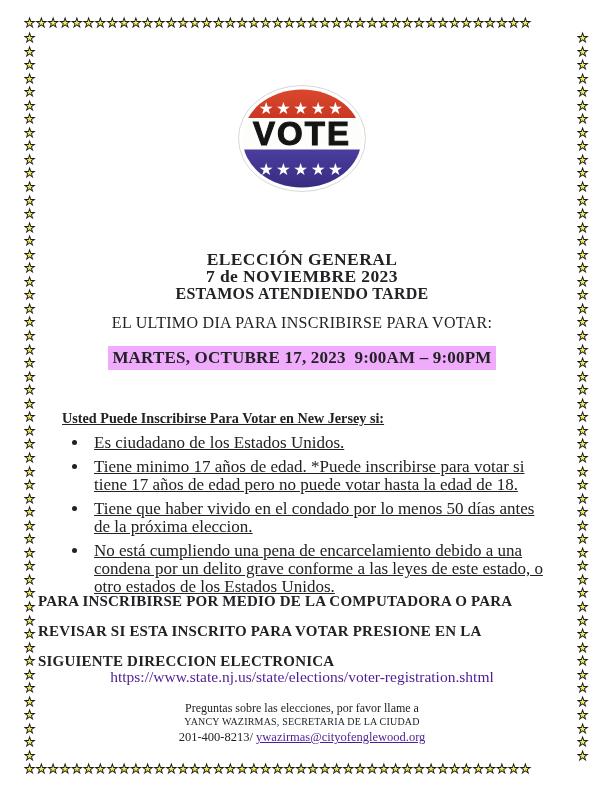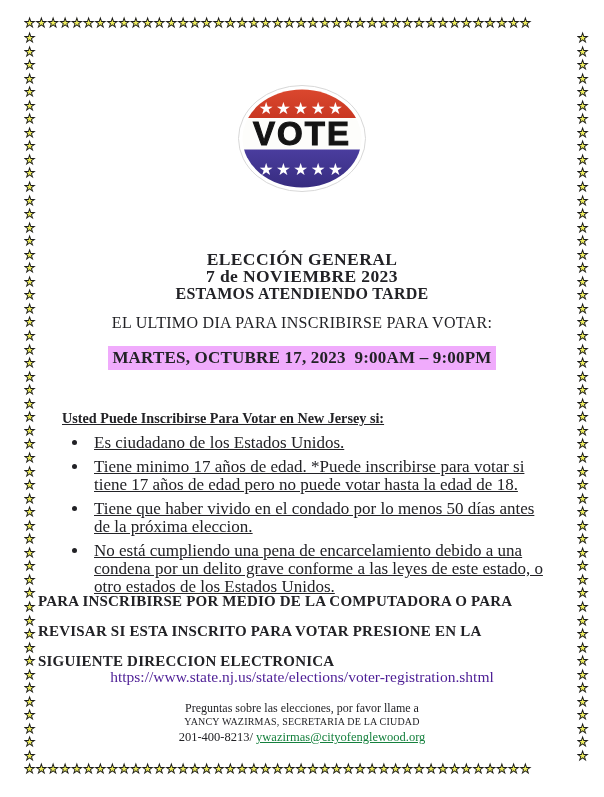--- a/index.html
+++ b/index.html
@@ -77,21 +77,21 @@
   }
   #reg-url{
     top:668px;font-size:15.5px;
     color:#4c1d95;text-decoration:none;
   }
   
   #contact{position:absolute;top:701px;left:38px;right:38px;text-align:center;}
   #contact .c1{font-size:12px;}
   #contact .c2{font-size:10px;margin-bottom:3px;letter-spacing:0.2px;}
   #contact .c3{font-size:12.5px;}
-  #contact .email{color:#15803d;text-decoration:underline;}
+  #contact .email{color:#4c1d95;text-decoration:underline;}
   a{cursor:pointer;}
 </style>
 </head>
 <body>
 
 <div id="page">
 
   <div id="border-top" class="star-row">★★★★★★★★★★★★★★★★★★★★★★★★★★★★★★★★★★★★★★★★★★★</div>
   <div id="border-bottom" class="star-row">★★★★★★★★★★★★★★★★★★★★★★★★★★★★★★★★★★★★★★★★★★★</div>
   <div id="border-left" class="star-col">★★★★★★★★★★★★★★★★★★★★★★★★★★★★★★★★★★★★★★★★★★★★★★★★★★★★★★</div>

